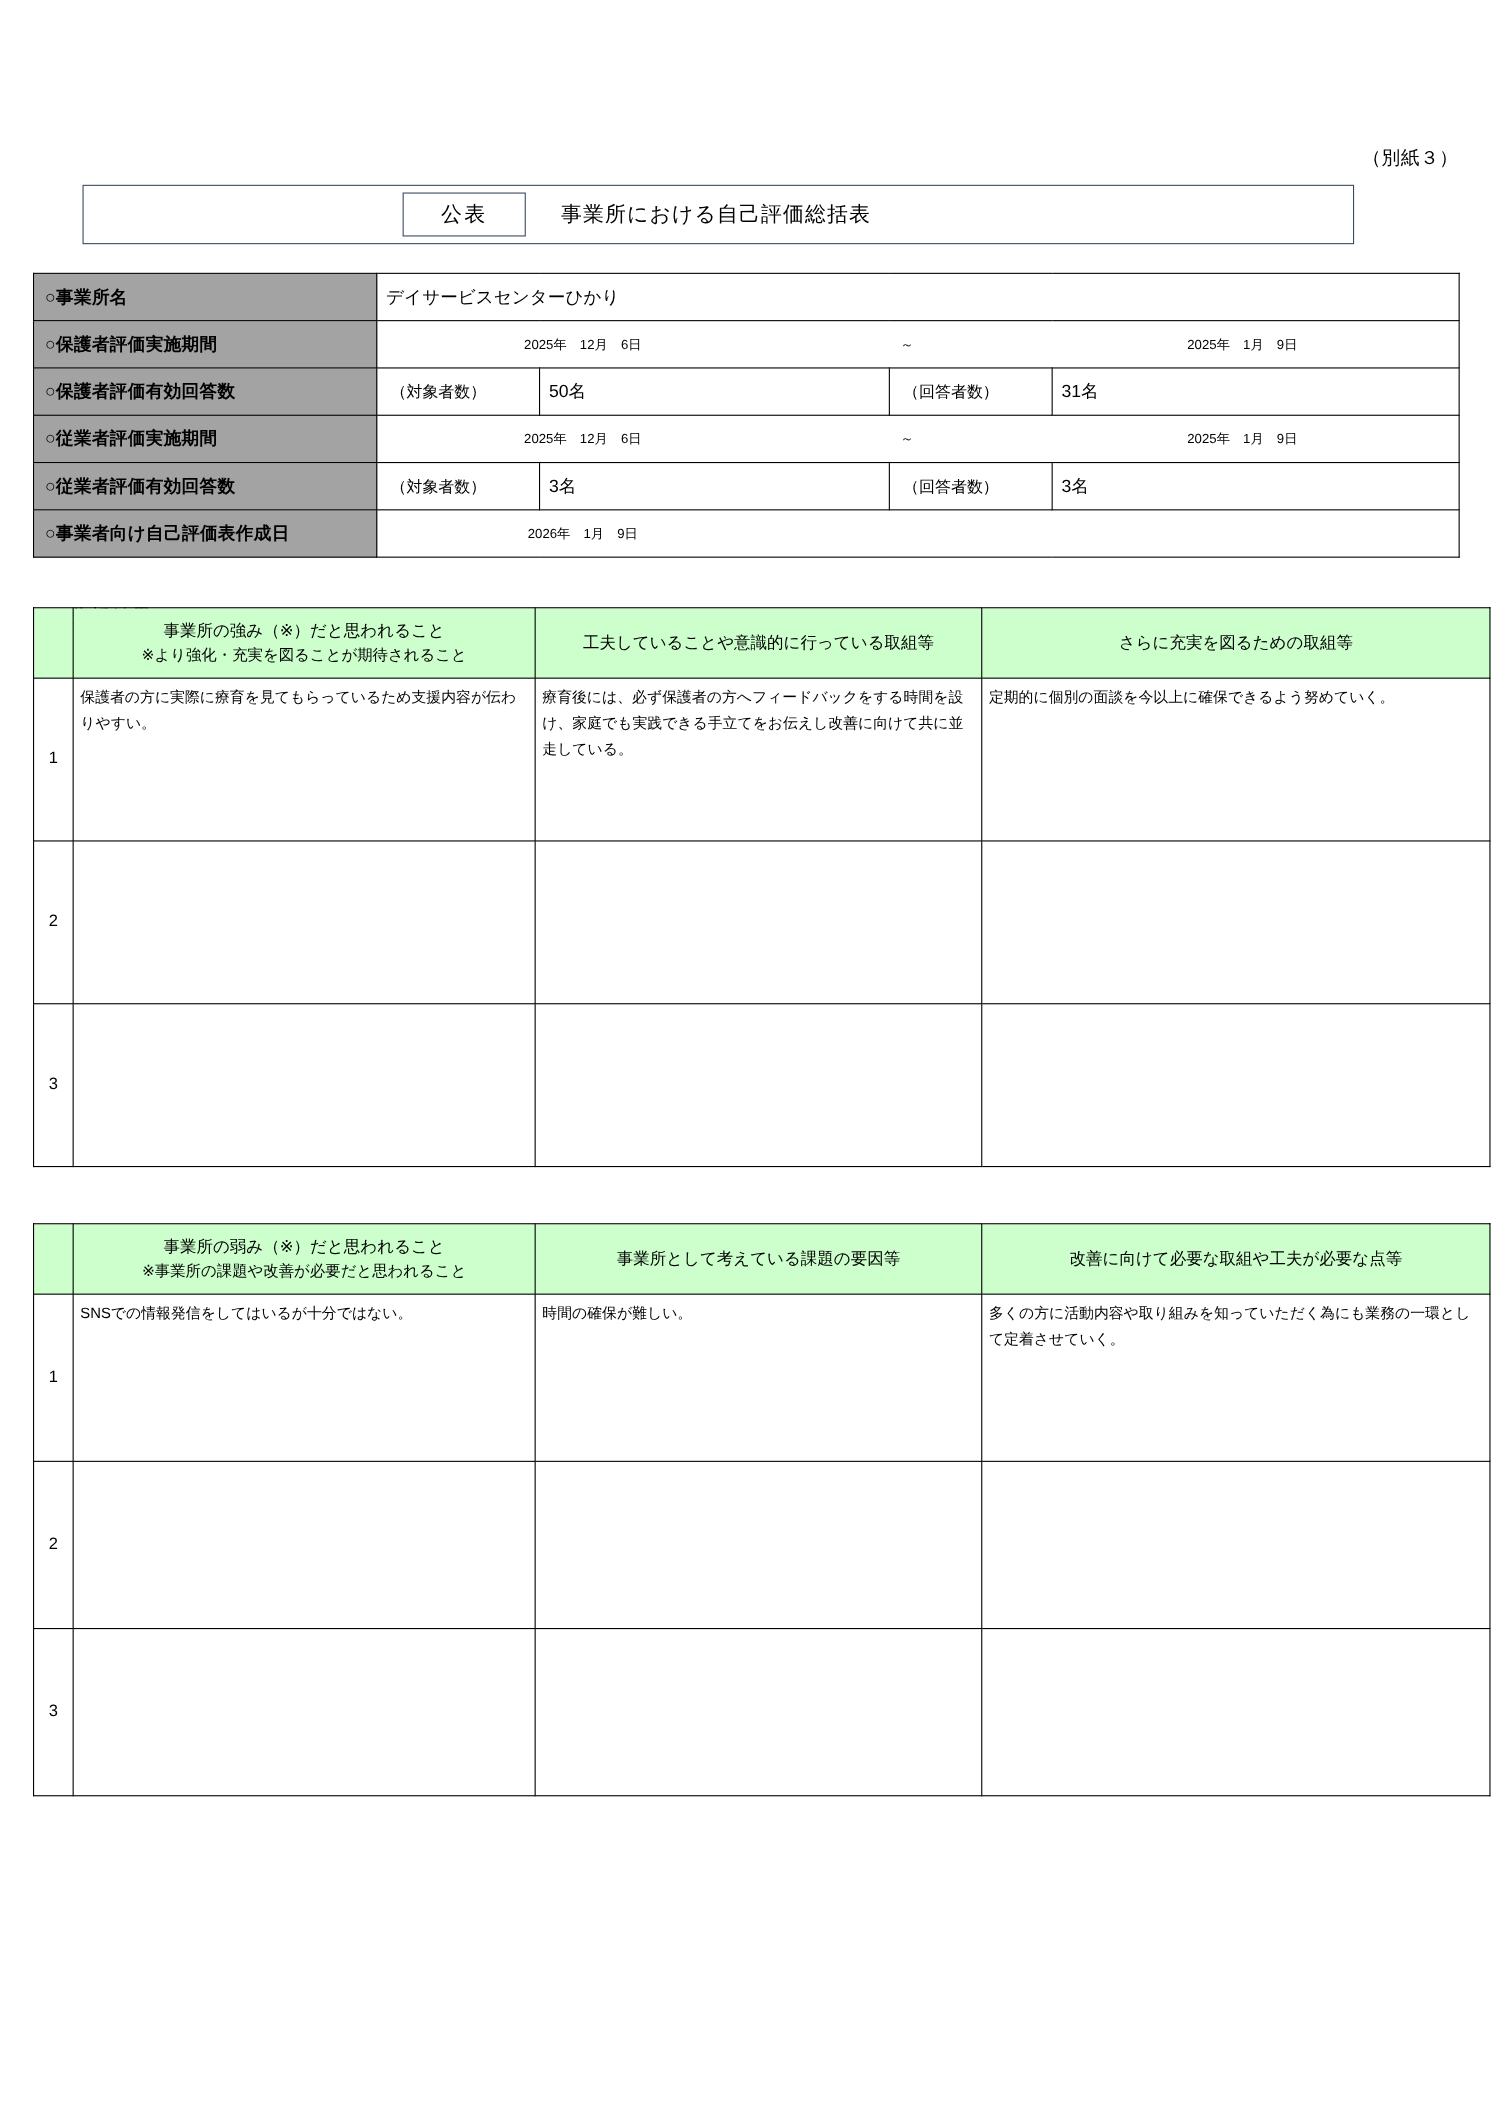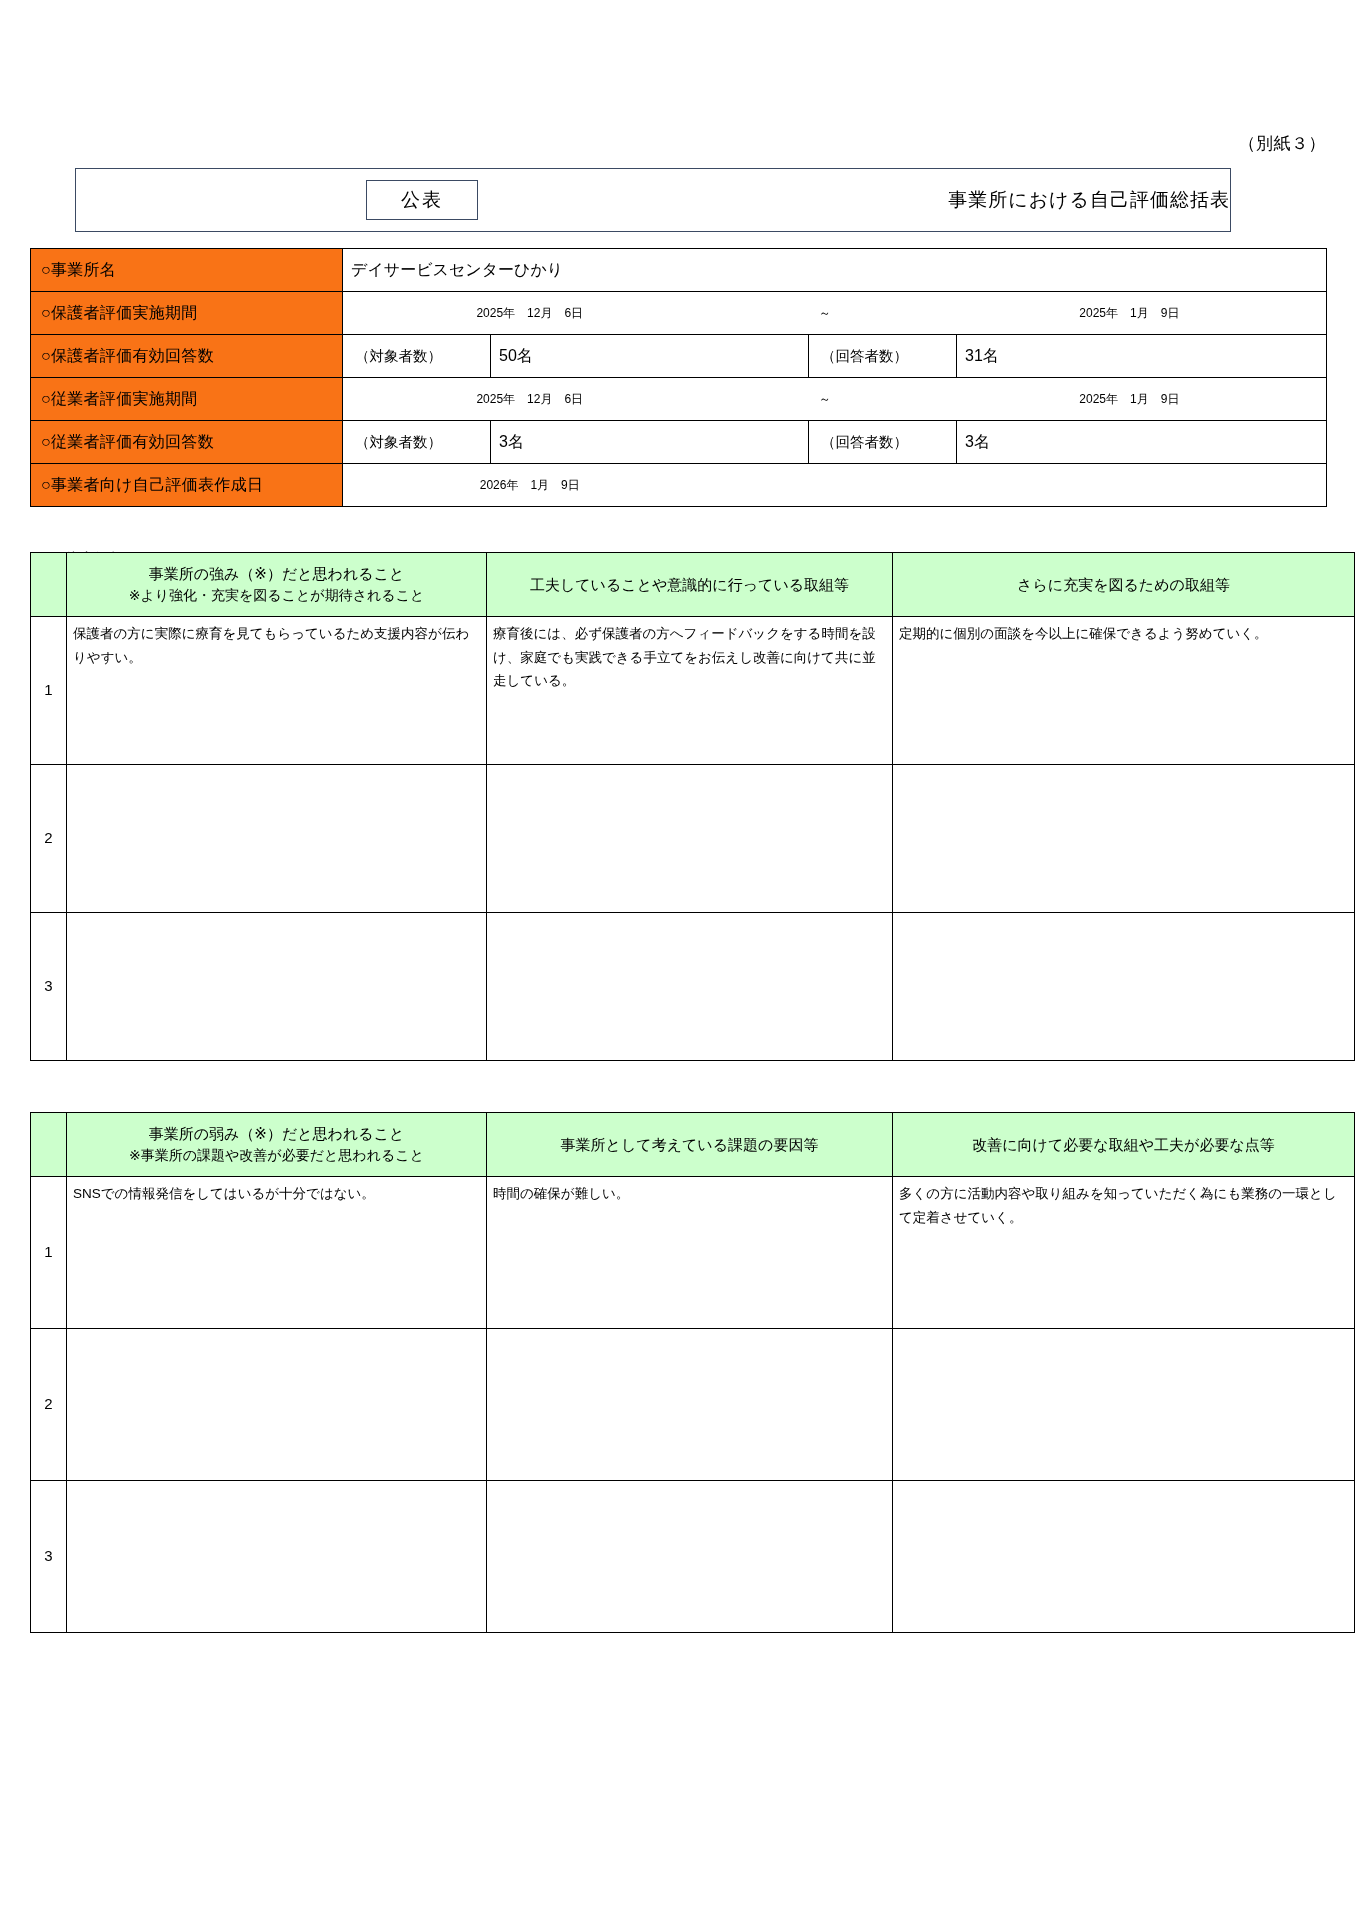--- a/index.html
+++ b/index.html
@@ -30,26 +30,25 @@
     font-size: 17px;
     letter-spacing: 0.5px;
   }
 
   
   .title-bar {
     position: absolute;
     left: 75px;
     top: 168px;
     width: 1156px;
-    height: 64px;
+    height: 54px;
     border: 1.5px solid #3b4a63;
     box-sizing: border-box;
     display: flex;
     align-items: center;
-    justify-content: space-between;
   }
   .pub-badge {
     margin-left: 290px;
     width: 112px;
     height: 40px;
     border: 1.5px solid #3b4a63;
     box-sizing: border-box;
     display: flex;
     align-items: center;
     justify-content: center;
@@ -80,24 +79,25 @@
     left: 30px;
     top: 248px;
     width: 1296px;
   }
   .info-table td {
     height: 43px;
     font-size: 16px;
     padding: 0 8px;
   }
   .info-table td.lbl {
-    background: #f97316;
+    background: #a3a3a3;
     width: 312px;
     padding-left: 10px;
     letter-spacing: 0.3px;
+    font-weight: bold;
   }
   .info-table td.sub {
     width: 148px;
     font-size: 14.5px;
     padding-left: 12px;
   }
   .info-table td.val {
     font-size: 16px;
   }
   .date-cell {

